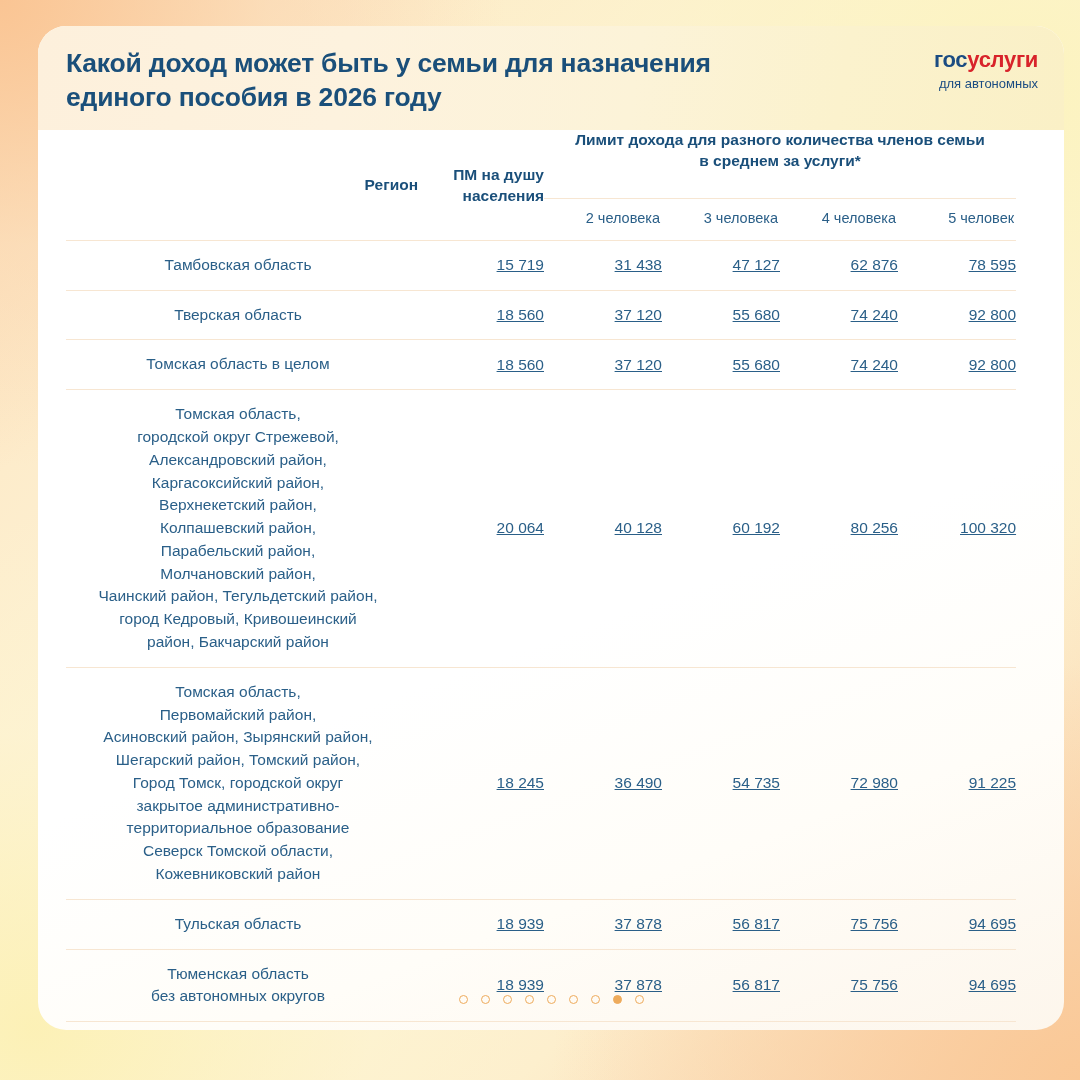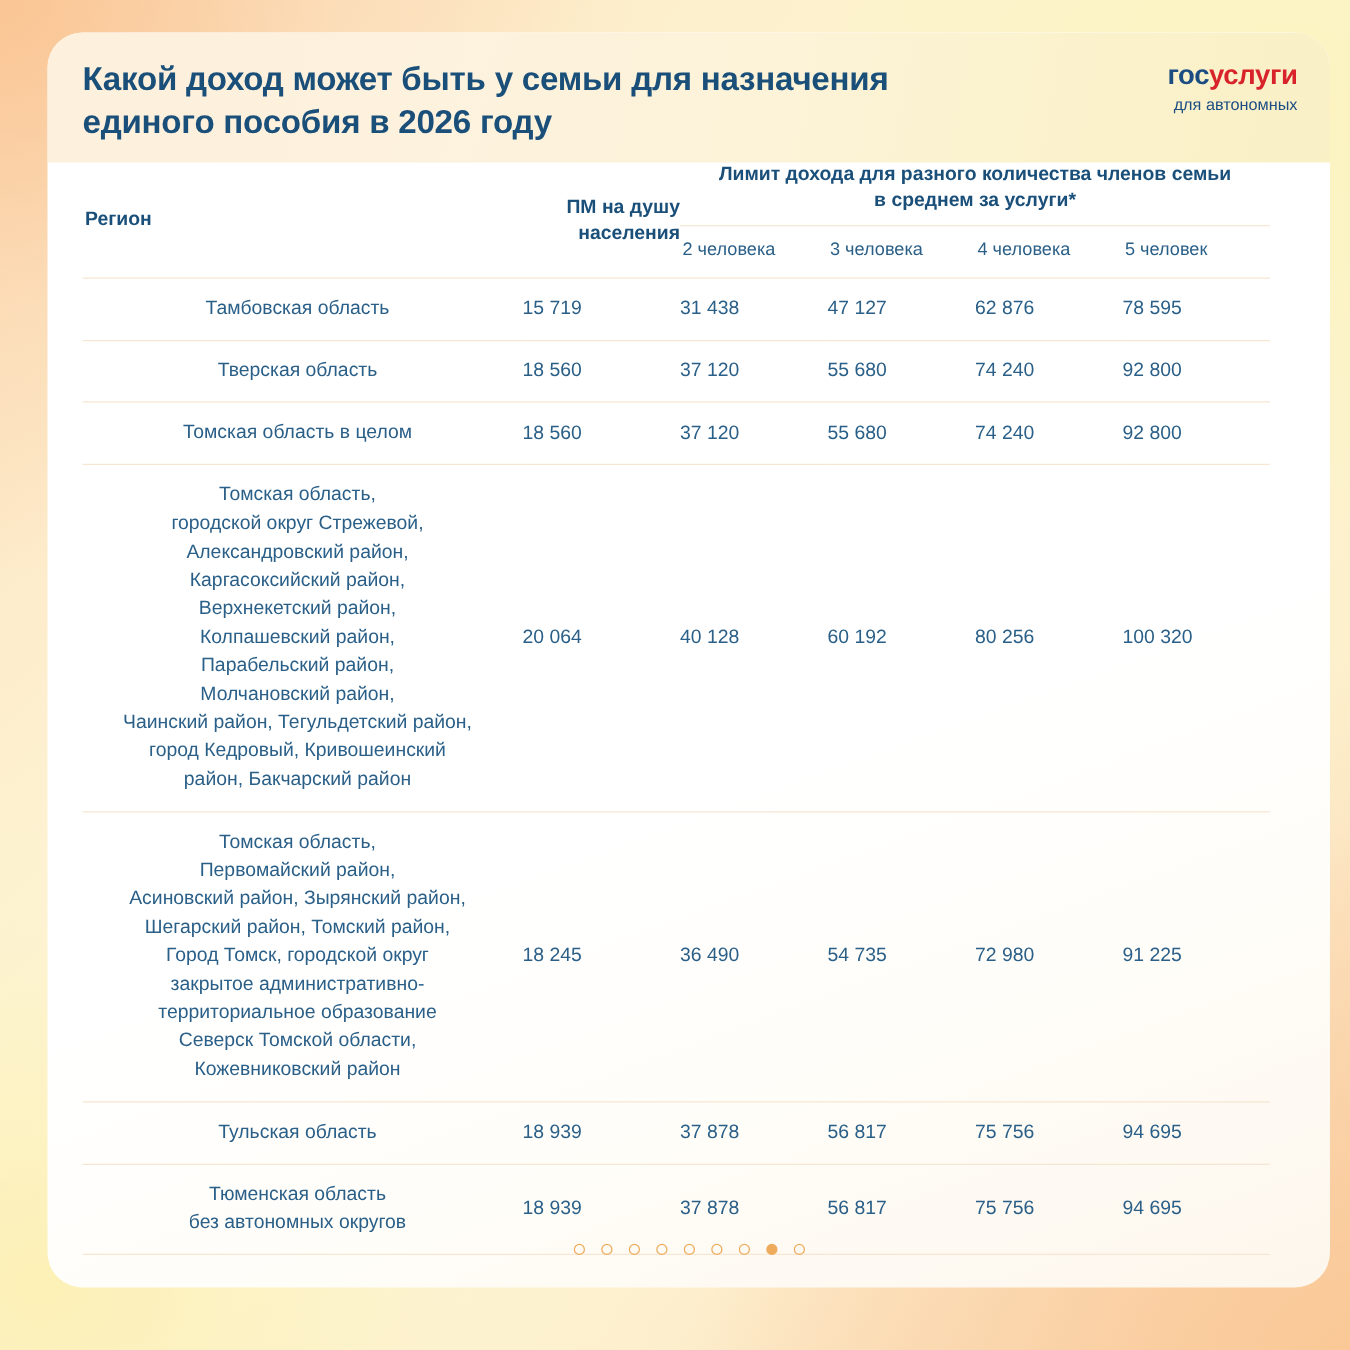--- a/index.html
+++ b/index.html
@@ -124,44 +124,44 @@
     color: #1a4f7a;
     font-size: 15.5px;
     font-weight: bold;
     line-height: 1.35;
     text-align: center;
     padding: 20px 4px 8px 4px;
     vertical-align: bottom;
   }
   .group-head-inner {
     border-bottom: 1.5px solid #f7e6d2;
-    padding-bottom: 8px;
+    padding-bottom: 26px;
   }
 
   th.h-region {
     color: #1a4f7a;
     font-size: 15.5px;
     font-weight: bold;
-    text-align: left;
+    text-align: right;
     padding-left: 2px;
     vertical-align: middle;
   }
   th.h-pm {
     color: #1a4f7a;
     font-size: 15.5px;
     font-weight: bold;
     text-align: right;
     line-height: 1.38;
     vertical-align: middle;
   }
   th.h-person {
     color: #2a5f88;
     font-size: 14.5px;
     font-weight: normal;
-    text-align: left;
+    text-align: right;
     padding: 11px 2px 14px 2px;
     vertical-align: middle;
   }
 
   tr.data-row > td {
     border-top: 1.5px solid #f7e6d2;
     padding-top: 13px;
     padding-bottom: 13px;
   }
   tr.data-row.last-row > td {
@@ -172,22 +172,23 @@
     color: #2a5f88;
     font-size: 15.5px;
     line-height: 1.47;
     text-align: center;
     padding-left: 2px;
     padding-right: 10px;
   }
   td.num-cell {
     color: #2a5f88;
     font-size: 15.5px;
-    text-align: left;
+    text-align: right;
     white-space: nowrap;
+    text-decoration: underline;
   }
 
   
   #pager {
     position: absolute;
     left: 0;
     right: 0;
     bottom: 26px;
     display: flex;
     justify-content: center;

